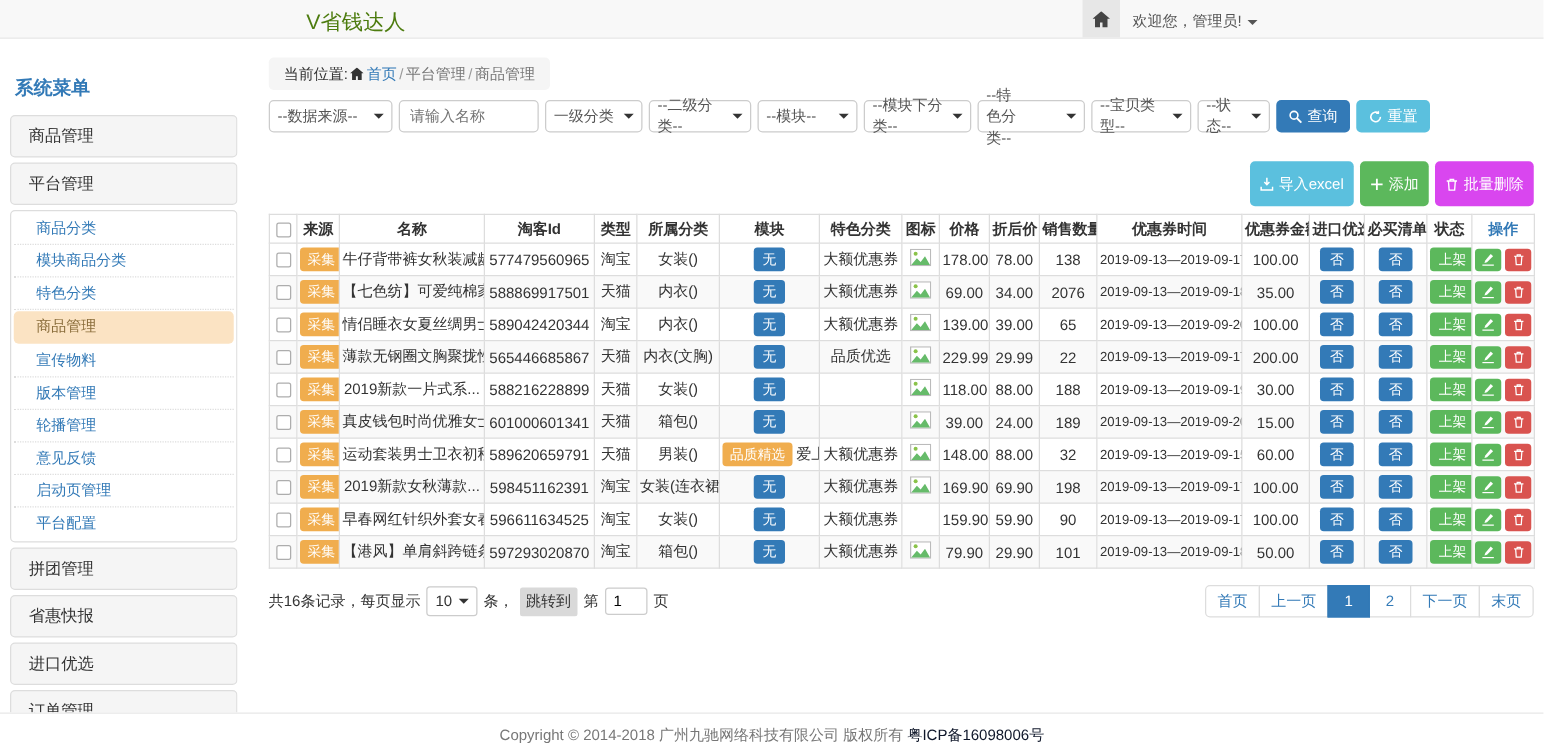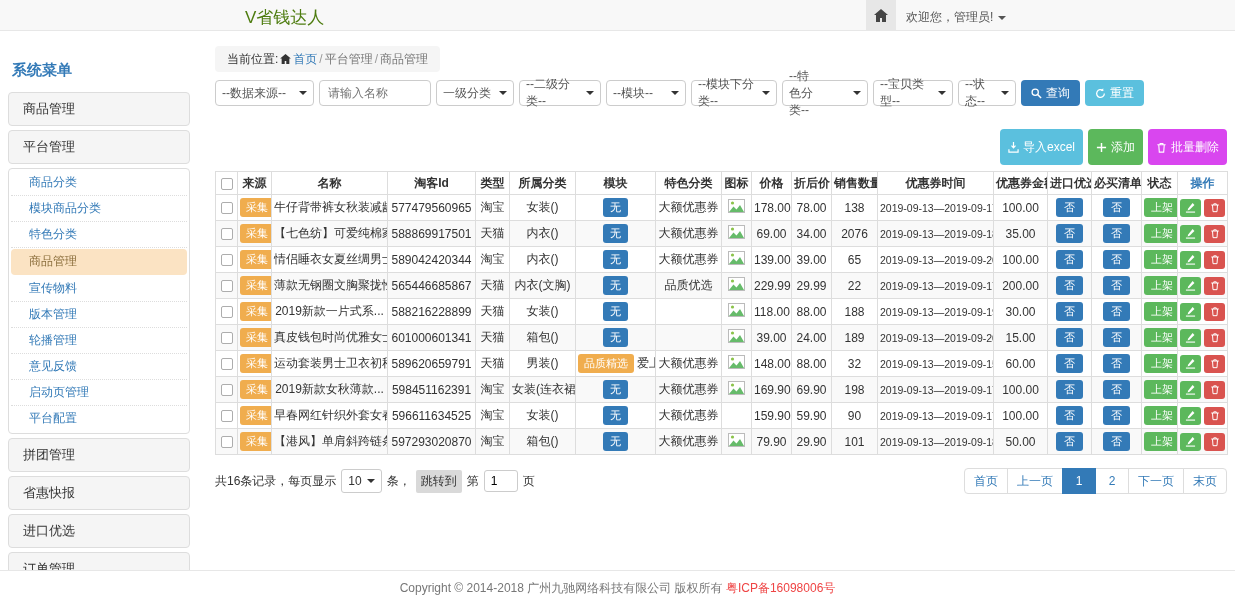--- a/index.html
+++ b/index.html
@@ -64,21 +64,21 @@
   .pp-select .sel-caret { width: 0; height: 0; border-left: 4px solid transparent; border-right: 4px solid transparent; border-top: 4px solid #333; }
   .jump-chip { background: #d9d9d9; padding: 3px 5px; border-radius: 2px; cursor: pointer; }
   .page-input { width: 34px; height: 22px; border: 1px solid #ccc; border-radius: 3px; font-size: 12px; padding: 0 6px; outline: none; }
   .pager { display: flex; }
   .page-btn { min-width: 34px; height: 26px; border: 1px solid #ddd; background: #fff; color: #337ab7; display: flex; align-items: center; justify-content: center; padding: 0 9px; margin-left: -1px; font-size: 12px; cursor: pointer; }
   .page-btn:first-child { border-radius: 4px 0 0 4px; margin-left: 0; }
   .page-btn:last-child { border-radius: 0 4px 4px 0; }
   .page-btn.active { background: #337ab7; border-color: #337ab7; color: #fff; z-index: 1; }
 
   .footer { position: absolute; left: 0; right: 0; bottom: 0; height: 30px; background: #fff; border-top: 1px solid #e7e7e7; text-align: center; font-size: 12px; color: #777; padding-top: 9px; }
-  .footer .icp-link { color: #ef4444; cursor: pointer; }
+  .footer .icp-link { color: #0f172a; cursor: pointer; }
 
   svg { display: block; }
 </style>
 </head>
 <body>
 
 <div class="page">
 
   <div class="top-header">
     <div class="app-title">V省钱达人</div>

